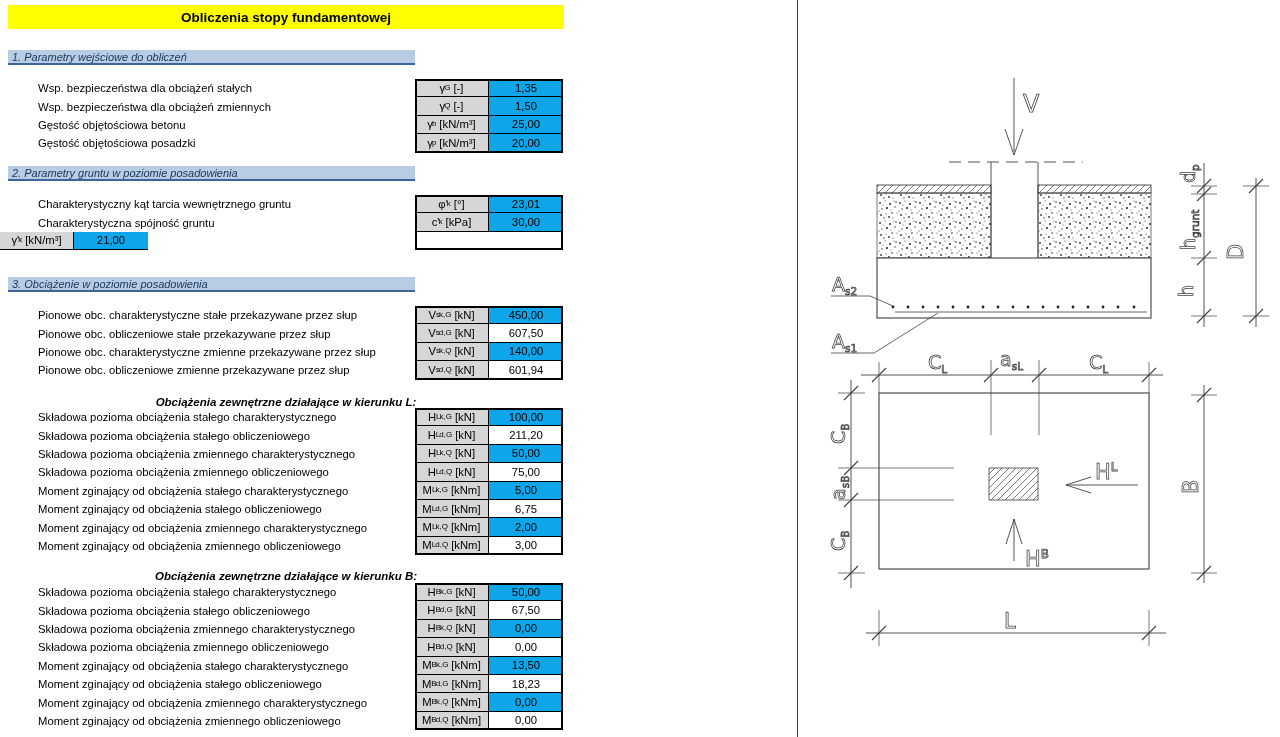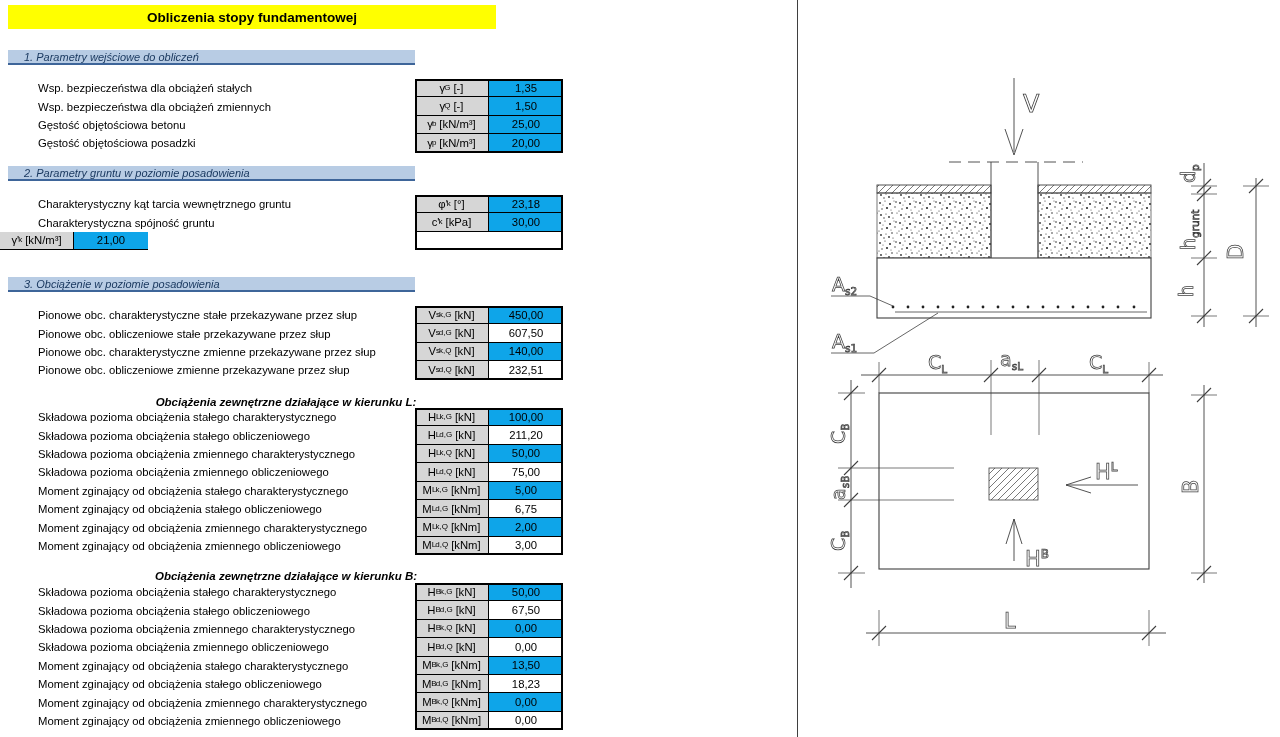--- a/index.html
+++ b/index.html
@@ -1,23 +1,23 @@
 <!DOCTYPE html>
 <html><head>
 <meta charset="utf-8">
 <style>
   html,body{margin:0;padding:0;}
   body{width:1280px;height:737px;background:#ffffff;position:relative;overflow:hidden;
        font-family:"Liberation Sans",sans-serif;color:#000;}
   .sheet{position:absolute;left:0;top:0;width:797px;height:737px;}
-  .title{position:absolute;left:8px;top:5px;width:488px;height:24px;background:#ffff00;
+  .title{position:absolute;left:8px;top:5px;width:556px;height:24px;background:#ffff00;
          font-weight:bold;font-size:13.5px;display:flex;align-items:center;justify-content:center;}
   .secbar{position:absolute;left:8px;width:407px;height:15px;background:#b8cce4;
           border-bottom:2px solid #3e6599;color:#17365d;font-style:italic;font-size:11px;
-          line-height:14px;padding-left:16px;box-sizing:border-box;white-space:nowrap;}
+          line-height:14px;padding-left:4px;box-sizing:border-box;white-space:nowrap;}
   .subhdr{position:absolute;left:8px;width:556px;text-align:center;font-weight:bold;
           font-style:italic;font-size:11.5px;}
   .rows{position:absolute;left:0;width:563px;}
   .row{display:flex;height:18.4px;align-items:stretch;}
   .lbl{width:415px;box-sizing:border-box;padding-left:38px;font-size:11.3px;
        display:flex;align-items:center;white-space:nowrap;}
   .sym{width:74px;background:#d6d6d6;border-right:1.5px solid #000;}
   .val{width:74px;background:#ffffff;}
   .sym,.val{box-sizing:border-box;display:flex;align-items:center;justify-content:center;
             font-size:11.3px;white-space:nowrap;}
@@ -89,21 +89,21 @@
   <div class="rows" style="top:195px">
 
     <div class="row yellow">
         <div class="lbl">Charakterystyczny kąt tarcia wewnętrznego gruntu</div>
         <div class="sym">
           <span>φ'</span>
           <sup></sup>
           <sub>k</sub>
           <span class="u">[°]</span>
         </div>
-        <div class="val">23,18</div>
+        <div class="val">23,01</div>
       </div>
       <div class="row yellow">
         <div class="lbl">Charakterystyczna spójność gruntu</div>
         <div class="sym">
           <span>c'</span>
           <sup></sup>
           <sub>k</sub>
           <span class="u">[kPa]</span>
         </div>
         <div class="val">30,00</div>
@@ -154,21 +154,21 @@
         <div class="val">140,00</div>
       </div>
       <div class="row">
         <div class="lbl">Pionowe obc. obliczeniowe zmienne przekazywane przez słup</div>
         <div class="sym">
           <span>V</span>
           <sup>s</sup>
           <sub>d,Q</sub>
           <span class="u">[kN]</span>
         </div>
-        <div class="val">232,51</div>
+        <div class="val">601,94</div>
       </div>
       <div class="frame"></div>
   </div>
 
   <div class="subhdr" style="top:396px">Obciążenia zewnętrzne działające w kierunku L:</div>
   <div class="rows" style="top:408px">
 
     <div class="row yellow">
         <div class="lbl">Składowa pozioma obciążenia stałego charakterystycznego</div>
         <div class="sym">

